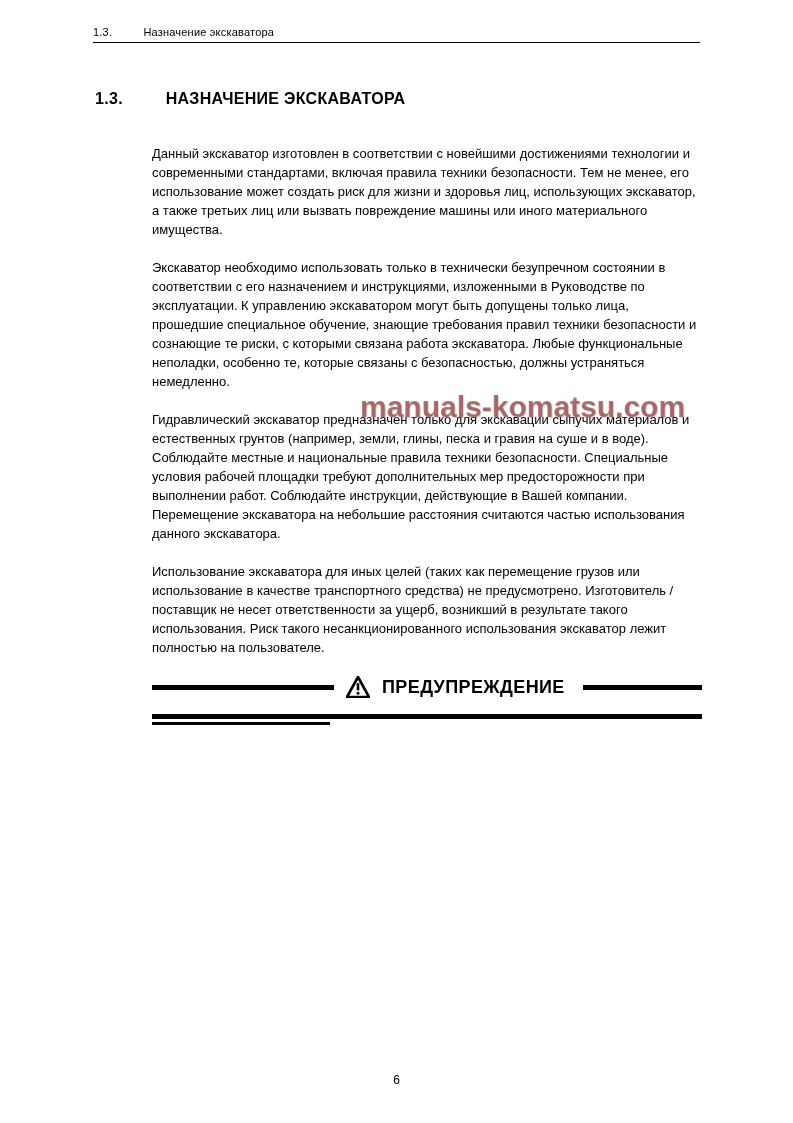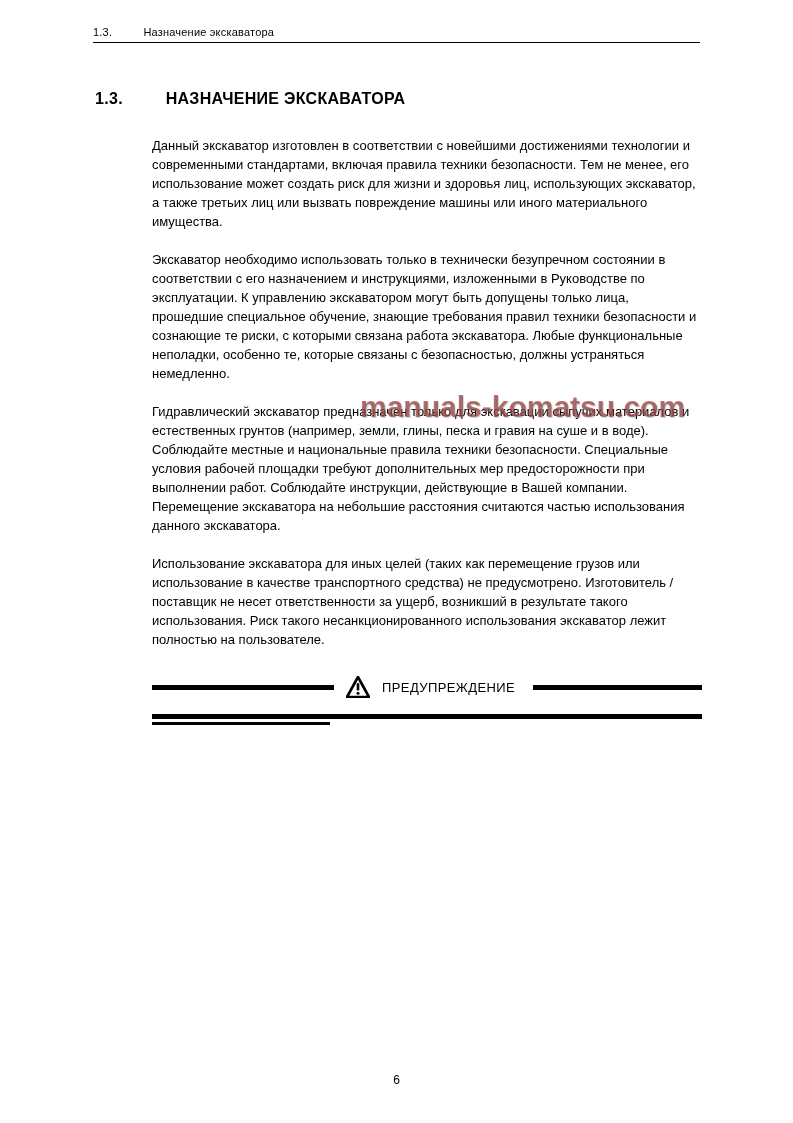--- a/index.html
+++ b/index.html
@@ -42,21 +42,21 @@
     left: 95px;
     margin: 0;
     font-size: 16px;
     font-weight: bold;
     letter-spacing: 0.3px;
   }
   .heading .h-num { margin-right: 38px; }
   
   .body-copy {
     position: absolute;
-    top: 136px;
+    top: 144px;
     left: 152px;
     width: 550px;
     font-size: 13px;
     line-height: 19px;
   }
   .body-copy p {
     margin: 0 0 19px 0;
   }
   
   .watermark {
@@ -87,22 +87,22 @@
   }
   .warn-bar.left  { width: 182px; margin-right: 12px; }
   .warn-bar.right { flex: 1; margin-left: 18px; }
   .warn-icon {
     width: 24px;
     height: 22px;
     margin-right: 12px;
     flex: 0 0 auto;
   }
   .warn-label {
-    font-size: 13px;
-    font-weight: normal;
+    font-size: 18px;
+    font-weight: bold;
     letter-spacing: 0.4px;
     white-space: nowrap;
   }
   .warning-text {
     margin: 22px 0 0 0;
     font-size: 13.5px;
     font-weight: bold;
     line-height: 22px;
   }
   .warn-rule-1 {

